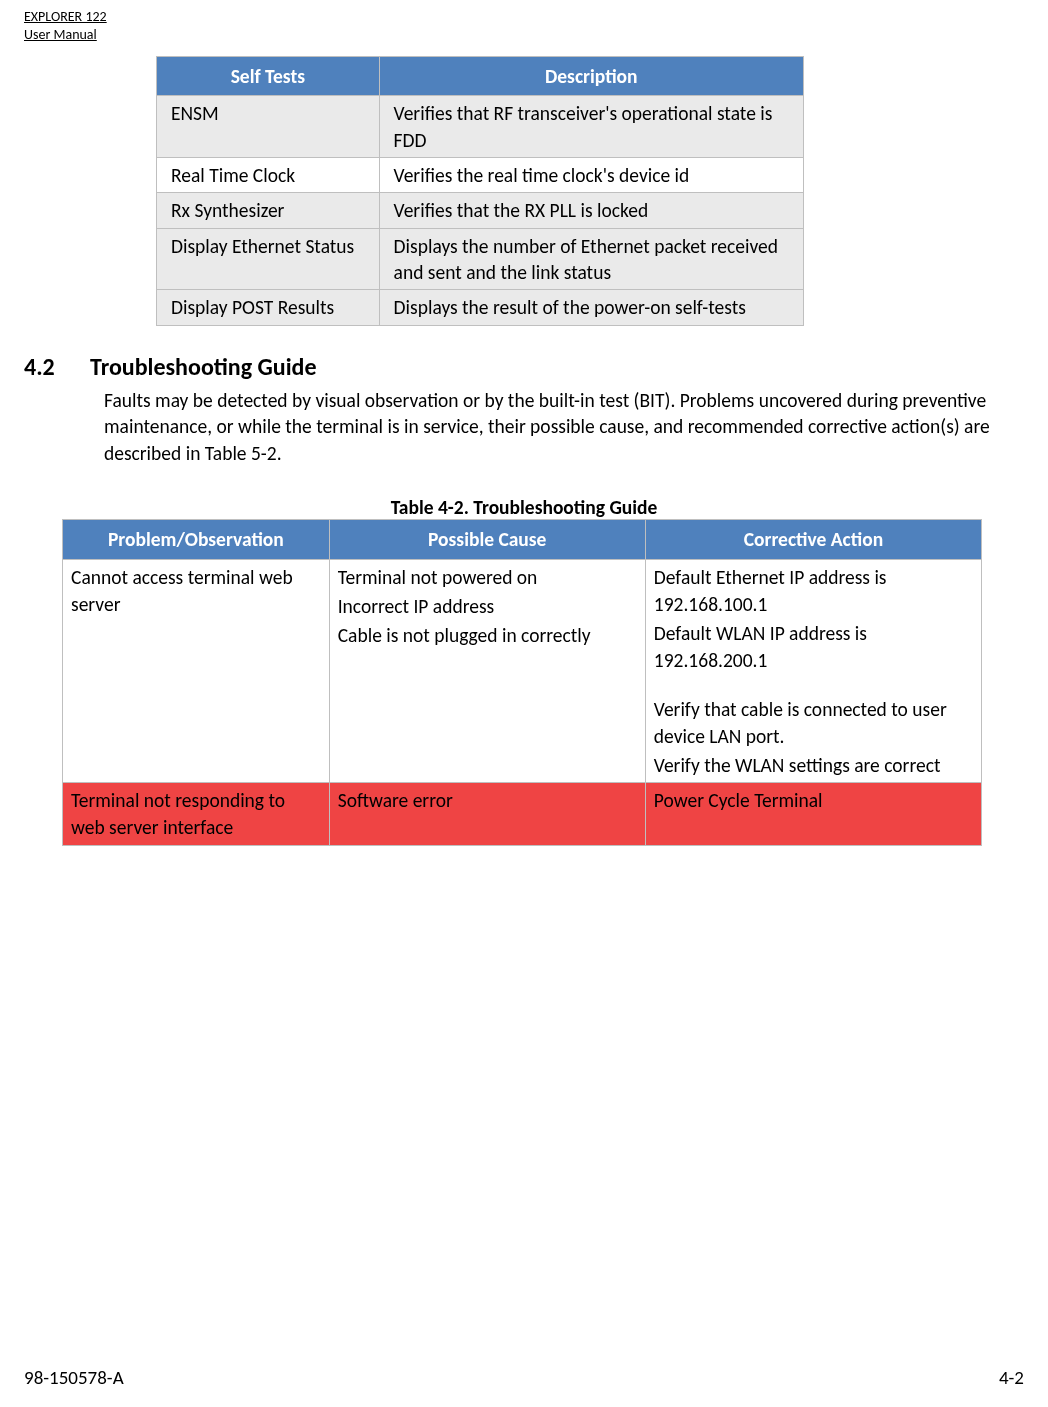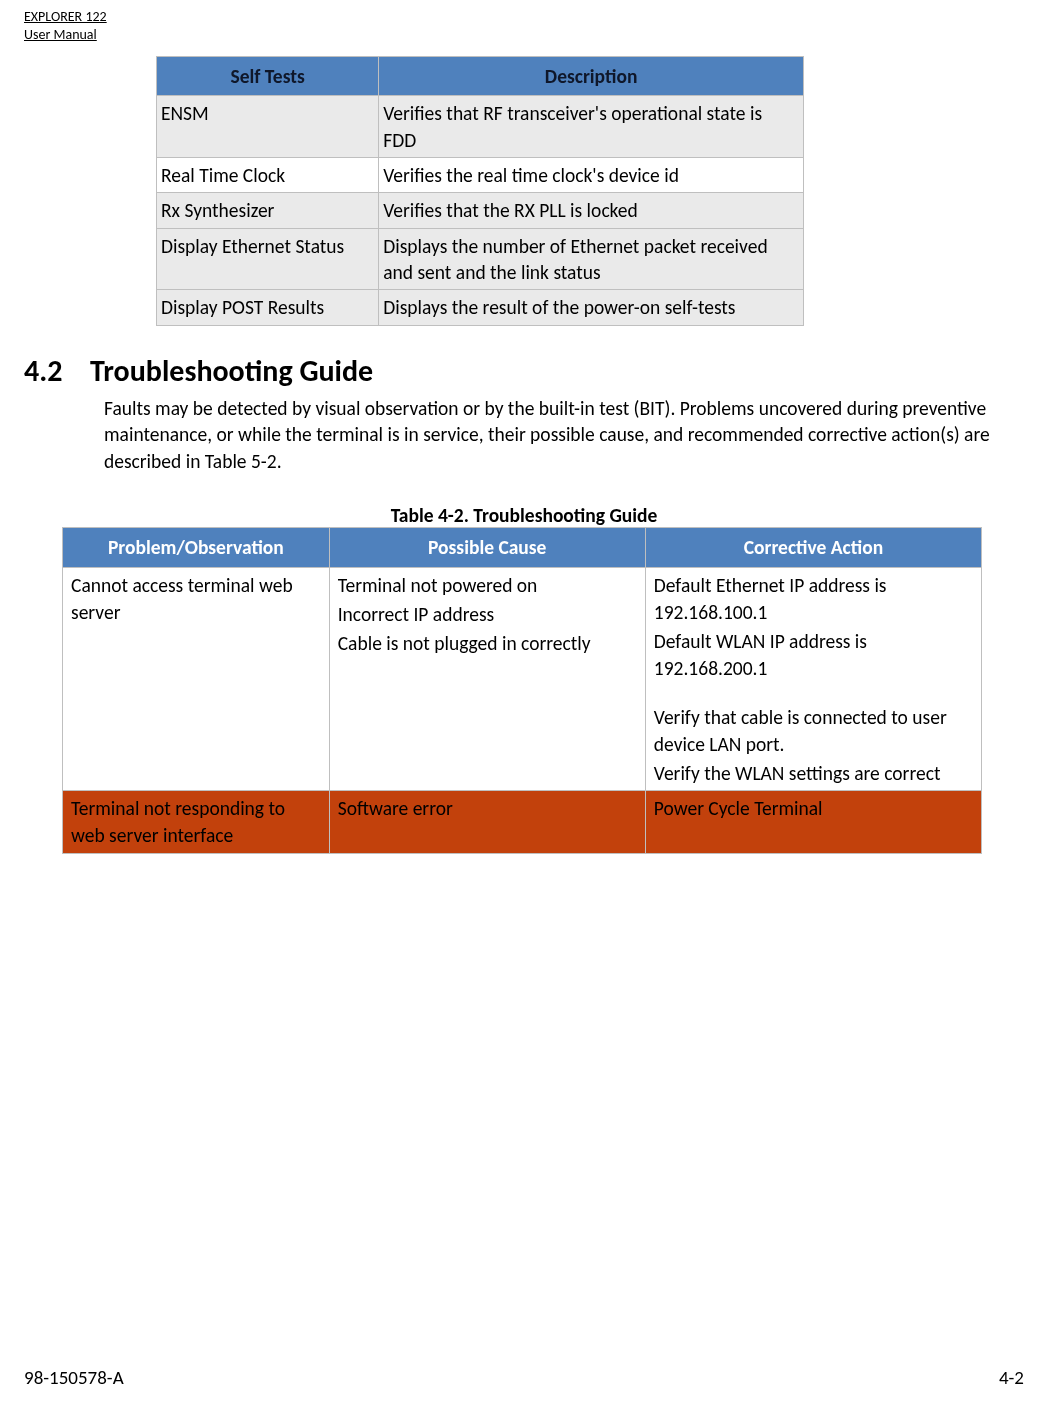--- a/index.html
+++ b/index.html
@@ -30,39 +30,39 @@
   }
   table {
     border-collapse: collapse;
   }
   .table1 {
     margin-left: 132px;
     width: 648px;
   }
   .table1 th, .table1 td {
     border: 1px solid #bfbfbf;
-    padding: 4px 4px;
+    padding: 4px 14px;
     text-align: left;
     vertical-align: top;
     font-weight: normal;
     line-height: 1.35;
   }
   .table1 th {
     background: #4f81bd;
-    color: #0f172a;
+    color: #ffffff;
     font-weight: bold;
     text-align: center;
     padding: 6px 8px;
   }
   .table1 .c0 { width: 210px; }
   .table1 .c1 { width: 420px; }
   .table1 tr.alt td { background: #eaeaea; }
 
   .sec-title {
-    font-size: 30px;
+    font-size: 24px;
     font-weight: bold;
     margin-top: 26px;
     margin-bottom: 6px;
   }
   .sec-num { display:inline-block; width: 66px; }
   .para {
     margin-left: 80px;
     margin-right: 10px;
     line-height: 1.38;
   }
@@ -87,21 +87,21 @@
   .table2 th {
     background: #4f81bd;
     color: #ffffff;
     font-weight: bold;
     text-align: center;
     padding: 6px 8px;
   }
   .table2 .d0 { width: 250px; }
   .table2 .d1 { width: 300px; }
   .table2 .d2 { width: 320px; }
-  .table2 tr.alt td { background: #c2410c; }
+  .table2 tr.alt td { background: #ef4444; }
   .multi > div { margin-bottom: 2px; }
   .multi > div:last-child { margin-bottom: 0; }
   .sp { height: 18px; }
 
   .footer-left {
     position: absolute;
     bottom: 18px;
     left: 24px;
     font-size: 19px;
   }

